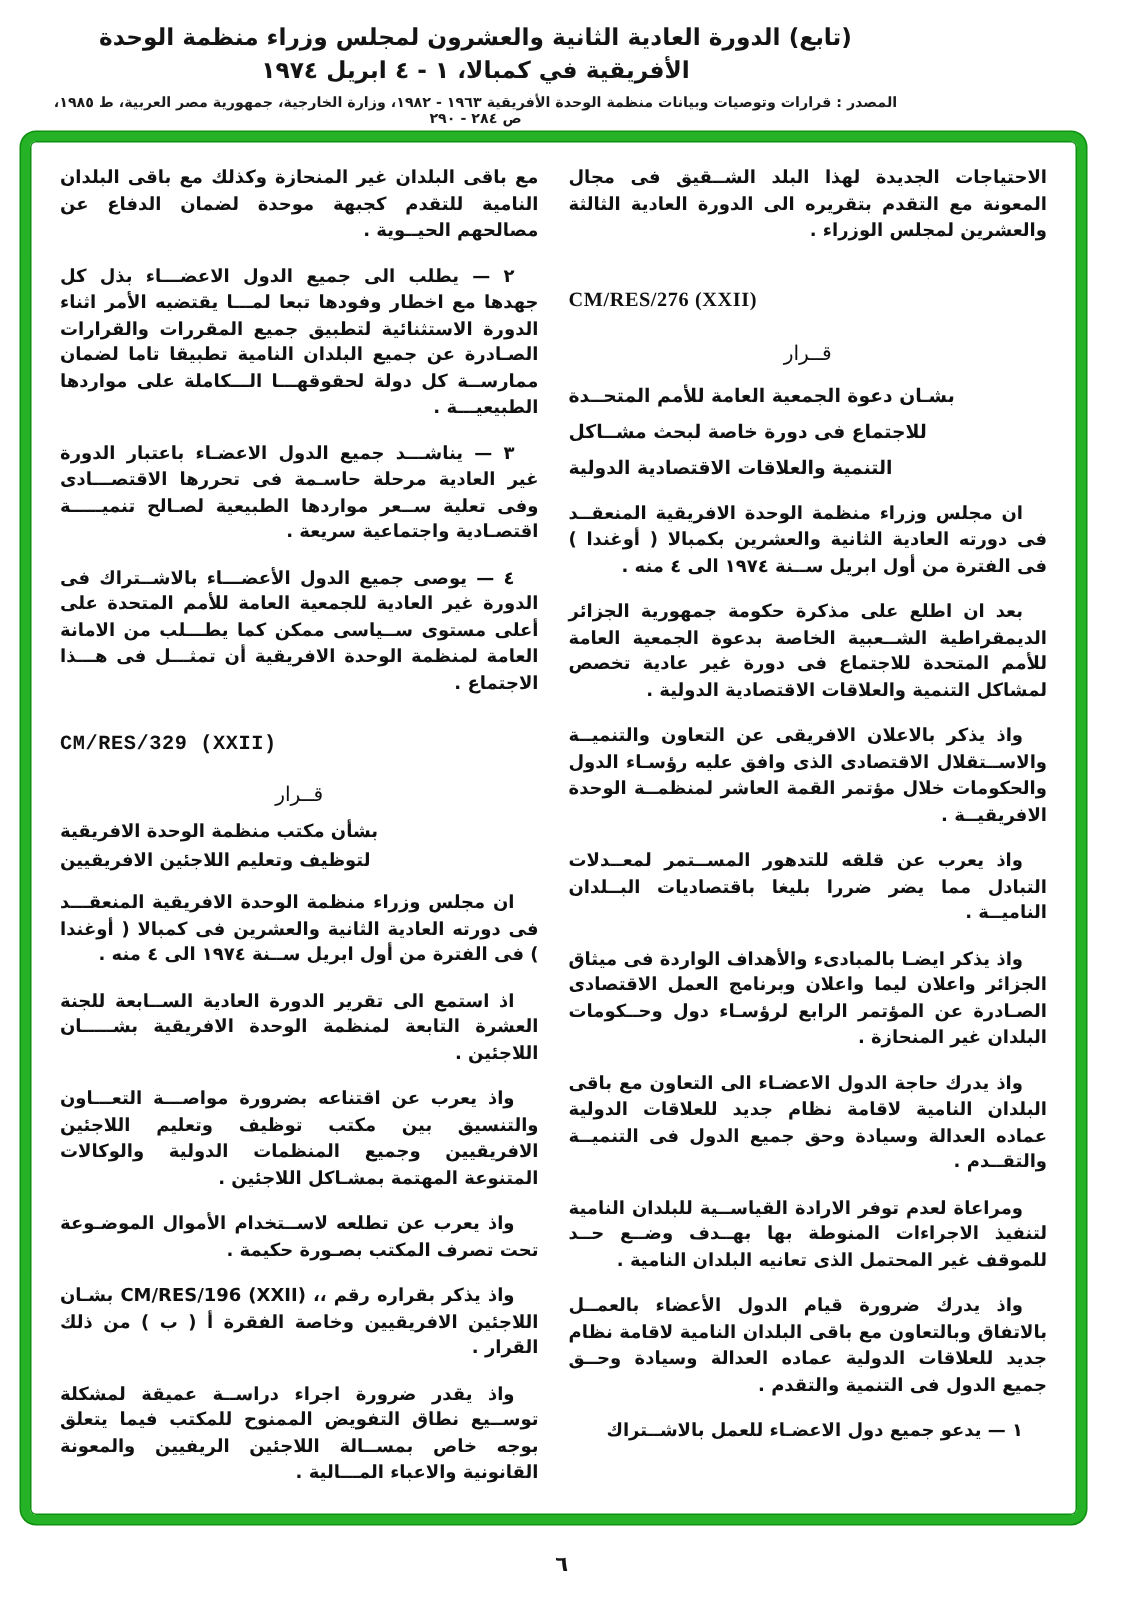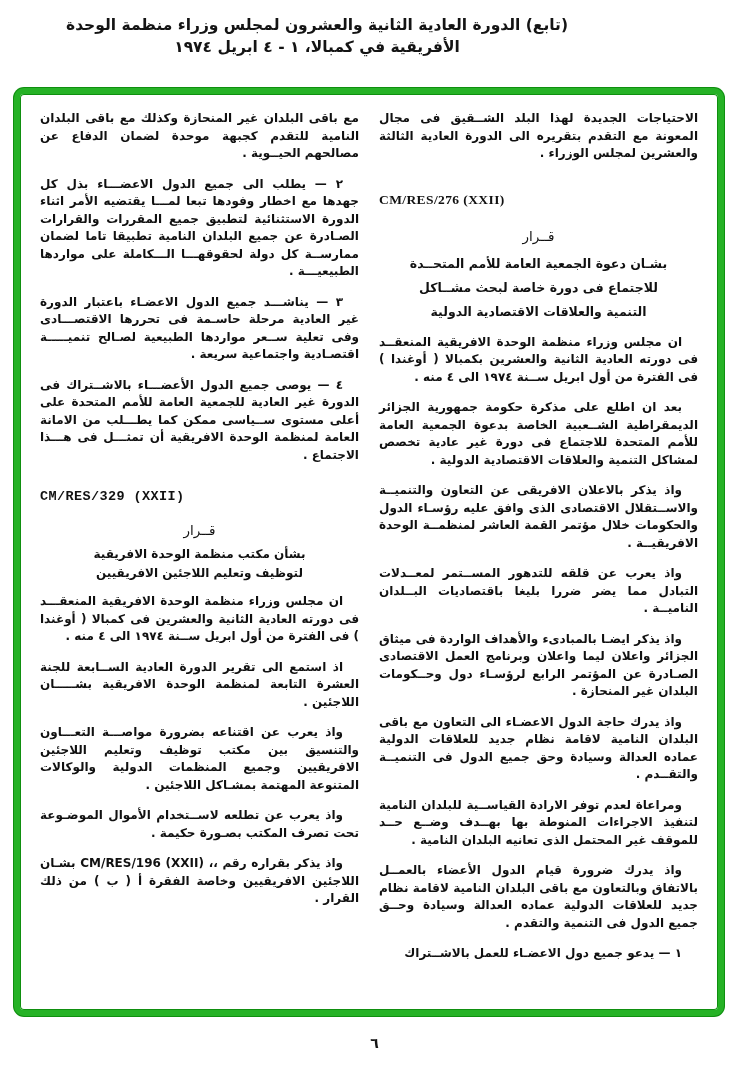--- a/index.html
+++ b/index.html
@@ -25,34 +25,35 @@
   .para{margin:0 0 13px 0;text-indent:16px;}
   .para.no-indent{text-indent:0;}
   .res-code{
     direction:ltr;text-align:left;unicode-bidi:embed;
     font-family:"Liberation Serif", serif;font-weight:bold;
     font-size:13.5px;letter-spacing:0.4px;
     margin:28px 0 20px 0;text-indent:0;
   }
   .res-code.second{margin:24px 0 16px 0;font-family:Liberation Mono, monospace;}
   .res-title{text-align:center;font-size:13.5px;font-weight:normal;margin:0 0 6px 0;text-indent:0;}
-  .res-subtitle{text-align:center;font-weight:bold;text-indent:0;}
+  .res-subtitle{text-align:left;font-weight:bold;text-indent:0;}
   .res-subtitle .sub-line{display:block;}
   .sub-wide{font-size:12.5px;line-height:24px;margin-bottom:10px;}
   .sub-tight{font-size:12px;line-height:19px;margin-bottom:10px;}
   .page-number{
     position:absolute;left:0;bottom:18px;width:749px;text-align:center;
     font-size:14px;font-weight:bold;
   }
 </style>
 </head>
 <body>
 
 <div class="page-header">
   <div class="hdr-title">(تابع) الدورة العادية الثانية والعشرون لمجلس وزراء منظمة الوحدة الأفريقية في كمبالا، ١ - ٤ ابريل ١٩٧٤</div>
+  <div class="hdr-source">المصدر : قرارات وتوصيات وبيانات منظمة الوحدة الأفريقية ١٩٦٣ - ١٩٨٢، وزارة الخارجية، جمهورية مصر العربية، ط ١٩٨٥، ص ٢٨٤ - ٢٩٠</div>
 </div>
 
 <div class="green-frame">
   <div class="columns">
 
     <div class="col">
       <p class="para no-indent">الاحتياجات الجديدة لهذا البلد الشــقيق فى مجال المعونة مع التقدم بتقريره الى الدورة العادية الثالثة والعشرين لمجلس الوزراء .</p>
       <div class="res-code">CM/RES/276  (XXII)</div>
       <div class="res-title">قــرار</div>
       <div class="res-subtitle sub-wide">
@@ -80,18 +81,19 @@
       <div class="res-title">قــرار</div>
       <div class="res-subtitle sub-tight">
         <span class="sub-line">بشأن مكتب منظمة الوحدة الافريقية</span>
         <span class="sub-line">لتوظيف وتعليم اللاجئين الافريقيين</span>
       </div>
       <p class="para">ان مجلس وزراء منظمة الوحدة الافريقية المنعقـــد فى دورته العادية الثانية والعشرين فى كمبالا ( أوغندا ) فى الفترة من أول ابريل ســنة ١٩٧٤ الى ٤ منه .</p>
       <p class="para">اذ استمع الى تقرير الدورة العادية الســابعة للجنة العشرة التابعة لمنظمة الوحدة الافريقية بشـــــان اللاجئين .</p>
       <p class="para">واذ يعرب عن اقتناعه بضرورة مواصـــة التعـــاون والتنسيق بين مكتب توظيف وتعليم اللاجئين الافريقيين وجميع المنظمات الدولية والوكالات المتنوعة المهتمة بمشـاكل اللاجئين .</p>
       <p class="para">واذ يعرب عن تطلعه لاســتخدام الأموال الموضـوعة تحت تصرف المكتب بصـورة حكيمة .</p>
       <p class="para">واذ يذكر بقراره رقم ،، CM/RES/196 (XXII) بشـان اللاجئين الافريقيين وخاصة الفقرة أ ( ب ) من ذلك القرار .</p>
+      <p class="para">واذ يقدر ضرورة اجراء دراســة عميقة لمشكلة توســيع نطاق التفويض الممنوح للمكتب فيما يتعلق بوجه خاص بمســالة اللاجئين الريفيين والمعونة القانونية والاعباء المـــالية .</p>
     </div>
 
   </div>
 </div>
 
 <div class="page-number">٦</div>
 
 </body></html>

